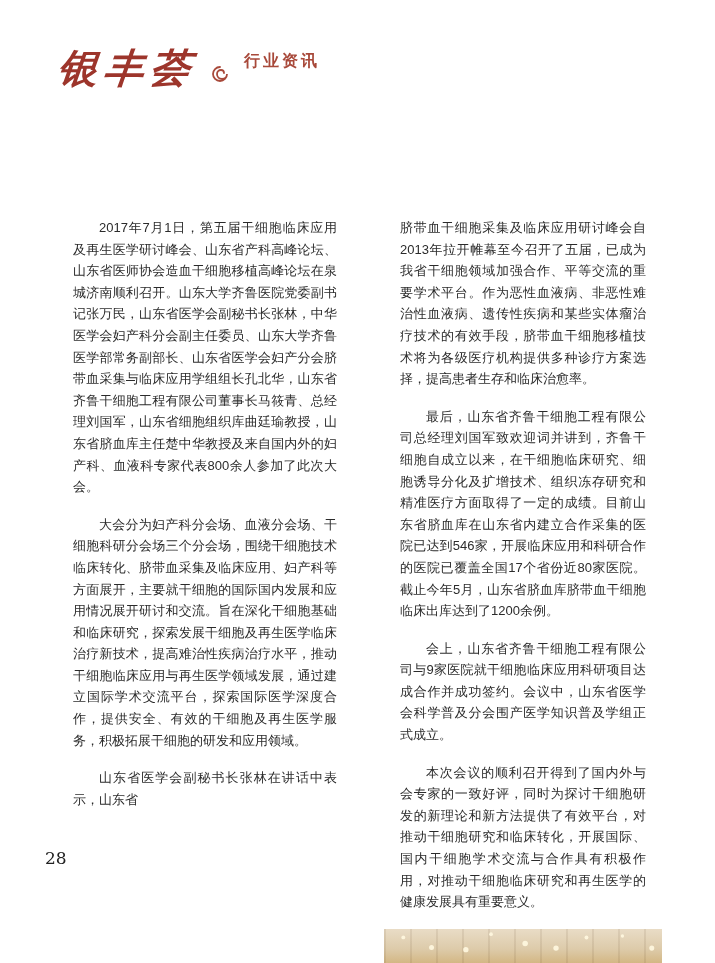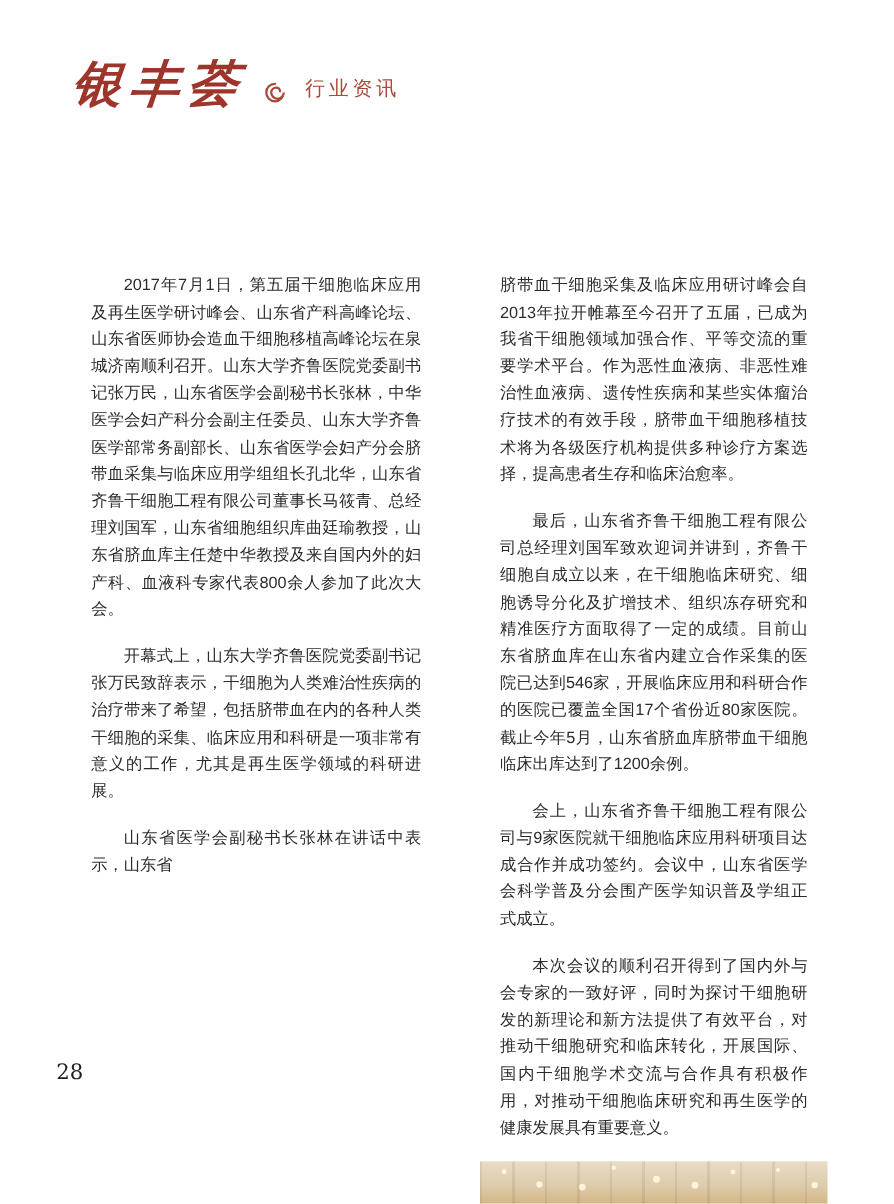--- a/index.html
+++ b/index.html
@@ -19,22 +19,22 @@
     font-family:"DejaVu Serif",serif;
     font-style:italic;font-weight:bold;
     font-size:40px;line-height:1;
     color:#9d352b;
     letter-spacing:6px;
     transform:skewX(-6deg);
   }
   .swirl{width:20px;height:20px;margin-bottom:4px;}
   .tagline{
     font-size:16px;color:#a8493a;
-    letter-spacing:3px;font-weight:normal;
-    margin-bottom:6px;
+    letter-spacing:3px;font-weight:bold;
+    margin-bottom:16px;
   }
   
   .title{
     position:absolute;left:59px;top:112px;
     margin:0;width:600px;
     border-left:4px solid #c23a2c;
     padding-left:19px;
     font-size:28px;font-weight:bold;
     line-height:36px;color:#1c1c1c;
     letter-spacing:0.5px;
@@ -93,21 +93,21 @@
     <svg class="swirl" viewBox="0 0 20 20" aria-hidden="true">
       <path d="M10 3 a7 7 0 1 0 7 7 a5 5 0 0 1 -5 5 a5 5 0 0 1 -5 -5 a4 4 0 0 1 4 -4 a3 3 0 0 1 3 3" fill="none" stroke="#a8493a" stroke-width="1.8" stroke-linecap="round"></path>
     </svg>
     <span class="tagline">行业资讯</span>
   </div>
 
 
   <div class="columns">
     <div class="col left">
       <p>2017年7月1日，第五届干细胞临床应用及再生医学研讨峰会、山东省产科高峰论坛、山东省医师协会造血干细胞移植高峰论坛在泉城济南顺利召开。山东大学齐鲁医院党委副书记张万民，山东省医学会副秘书长张林，中华医学会妇产科分会副主任委员、山东大学齐鲁医学部常务副部长、山东省医学会妇产分会脐带血采集与临床应用学组组长孔北华，山东省齐鲁干细胞工程有限公司董事长马筱青、总经理刘国军，山东省细胞组织库曲廷瑜教授，山东省脐血库主任楚中华教授及来自国内外的妇产科、血液科专家代表800余人参加了此次大会。</p>
-      <p>开幕式上，山东大学齐鲁医院党委副书记张万民致辞表示，干细胞为人类难治性疾病的治疗带来了希望，包括脐带血在内的各种人类干细胞的采集、临床应用和科研是一项非常有意义的工作，尤其是再生医学领域的科研进展。</p>
+      <p>大会分为妇产科分会场、血液分会场、干细胞科研分会场三个分会场，围绕干细胞技术临床转化、脐带血采集及临床应用、妇产科等方面展开，主要就干细胞的国际国内发展和应用情况展开研讨和交流。旨在深化干细胞基础和临床研究，探索发展干细胞及再生医学临床治疗新技术，提高难治性疾病治疗水平，推动干细胞临床应用与再生医学领域发展，通过建立国际学术交流平台，探索国际医学深度合作，提供安全、有效的干细胞及再生医学服务，积极拓展干细胞的研发和应用领域。</p>
       <p>山东省医学会副秘书长张林在讲话中表示，山东省</p>
     </div>
     <div class="col right">
       <p class="no-indent">脐带血干细胞采集及临床应用研讨峰会自2013年拉开帷幕至今召开了五届，已成为我省干细胞领域加强合作、平等交流的重要学术平台。作为恶性血液病、非恶性难治性血液病、遗传性疾病和某些实体瘤治疗技术的有效手段，脐带血干细胞移植技术将为各级医疗机构提供多种诊疗方案选择，提高患者生存和临床治愈率。</p>
       <p>最后，山东省齐鲁干细胞工程有限公司总经理刘国军致欢迎词并讲到，齐鲁干细胞自成立以来，在干细胞临床研究、细胞诱导分化及扩增技术、组织冻存研究和精准医疗方面取得了一定的成绩。目前山东省脐血库在山东省内建立合作采集的医院已达到546家，开展临床应用和科研合作的医院已覆盖全国17个省份近80家医院。截止今年5月，山东省脐血库脐带血干细胞临床出库达到了1200余例。</p>
       <p>会上，山东省齐鲁干细胞工程有限公司与9家医院就干细胞临床应用科研项目达成合作并成功签约。会议中，山东省医学会科学普及分会围产医学知识普及学组正式成立。</p>
       <p>本次会议的顺利召开得到了国内外与会专家的一致好评，同时为探讨干细胞研发的新理论和新方法提供了有效平台，对推动干细胞研究和临床转化，开展国际、国内干细胞学术交流与合作具有积极作用，对推动干细胞临床研究和再生医学的健康发展具有重要意义。</p>
 
       <div class="photo" title="峰会现场：会议厅内的参会听众">
         <div class="wall"></div>

